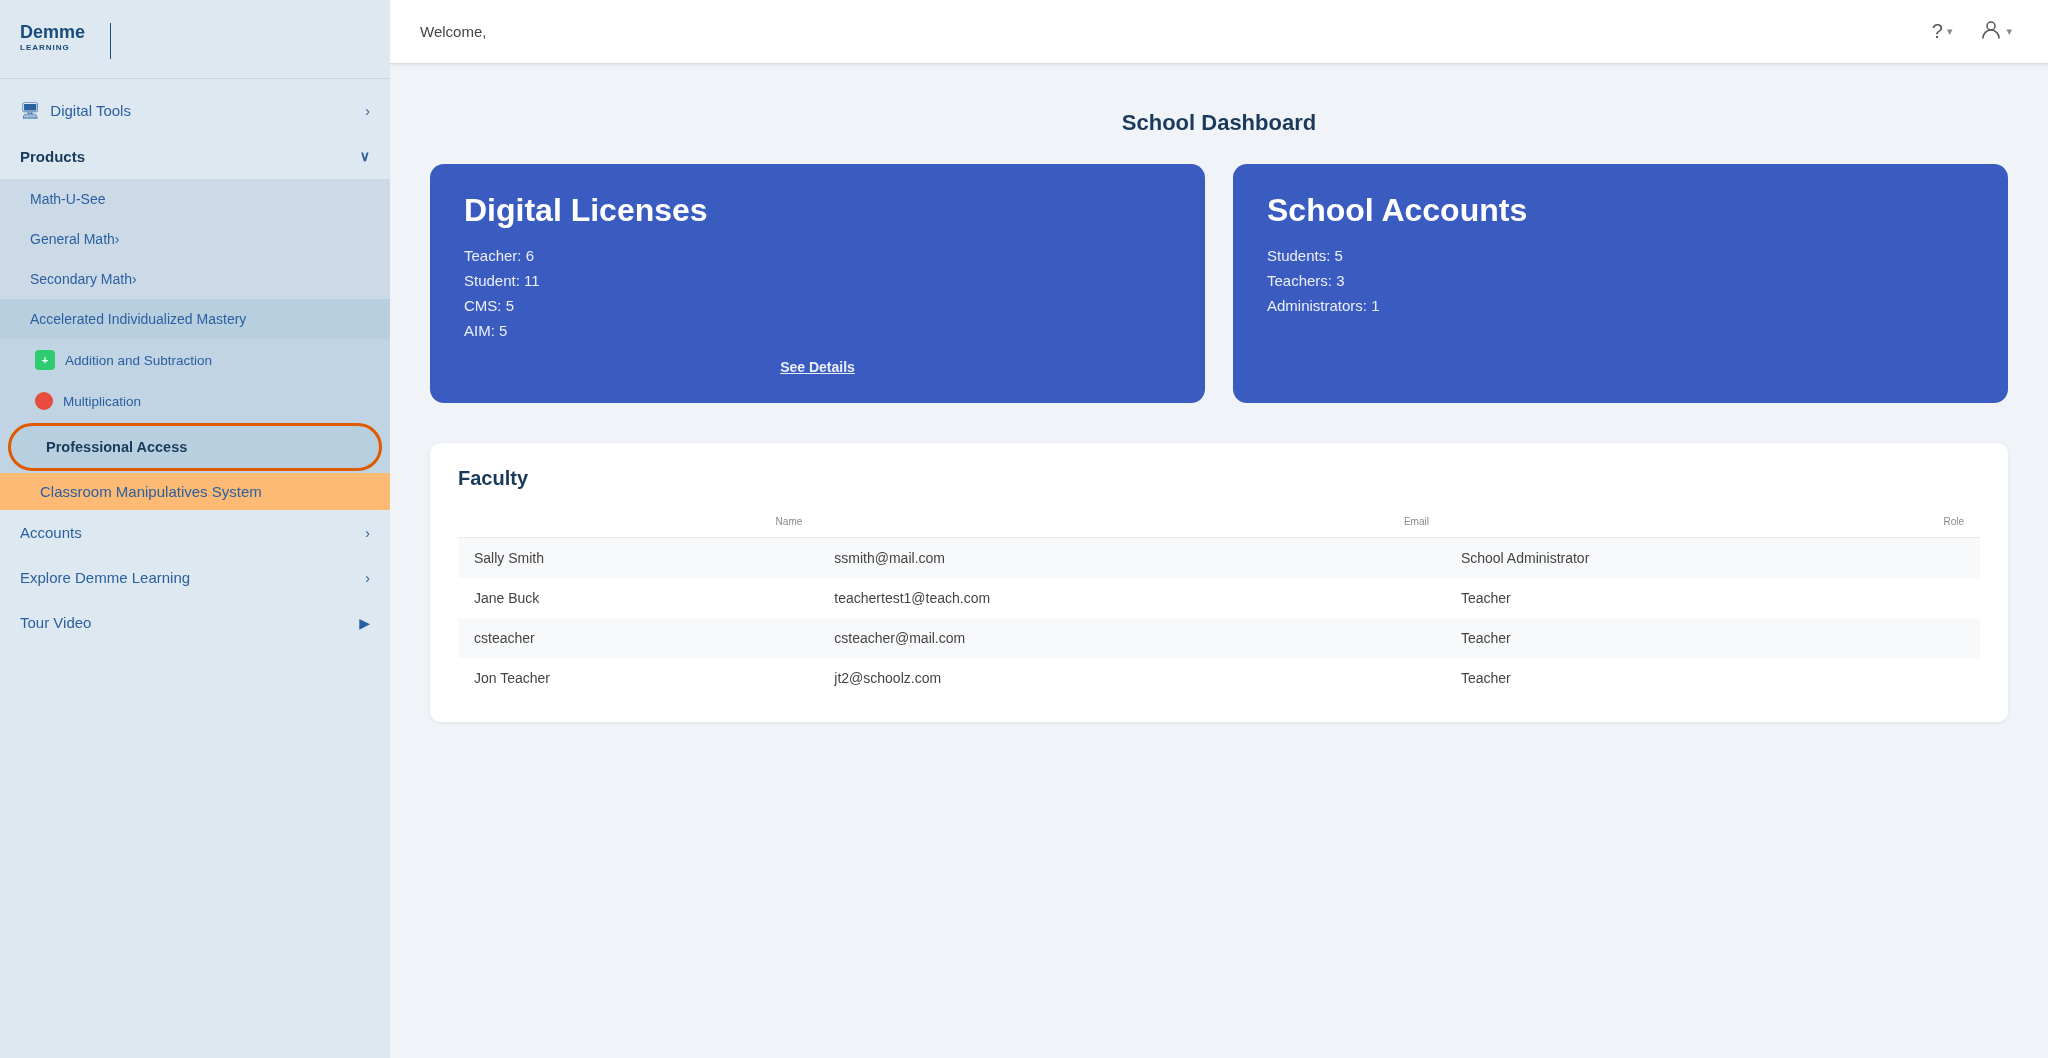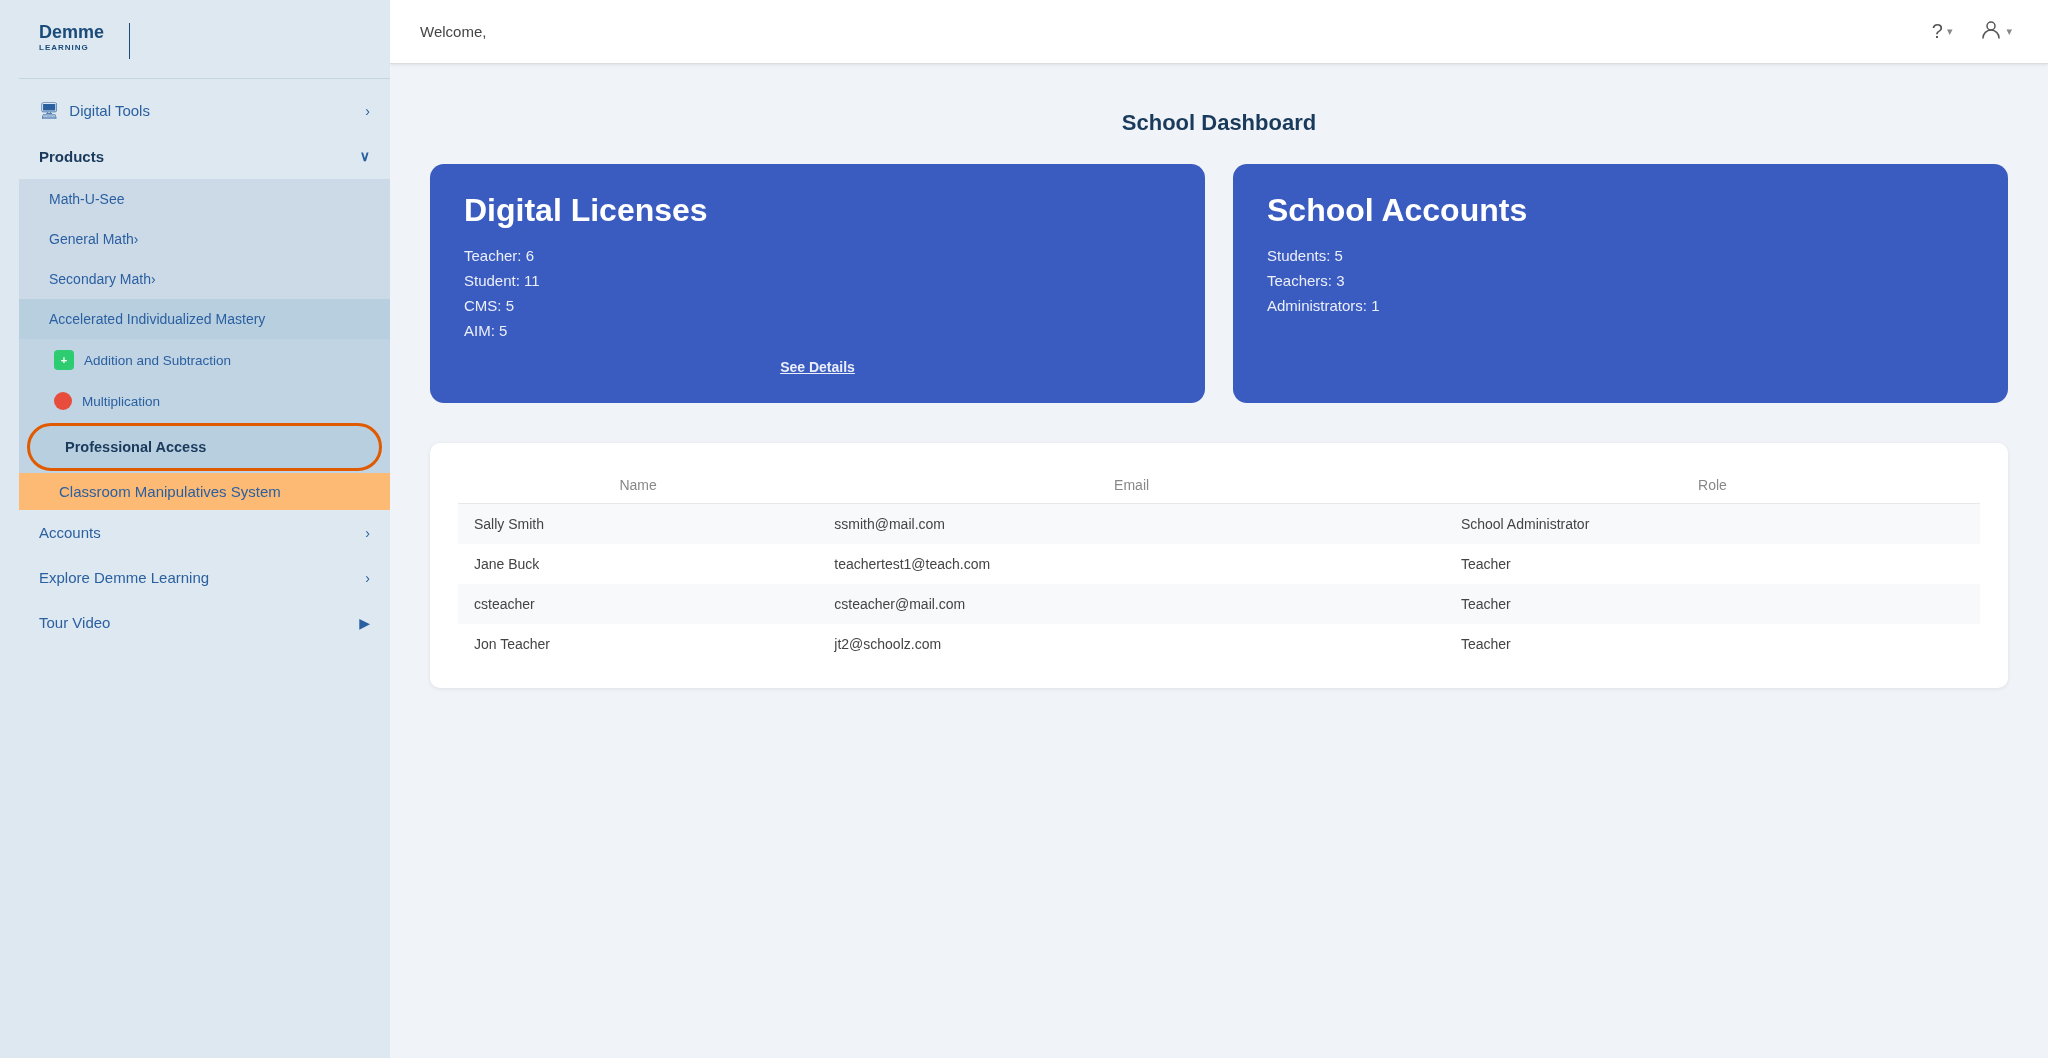--- a/index.html
+++ b/index.html
@@ -7,21 +7,20 @@
 
     
     #sidebar {
       width: 390px;
       min-width: 390px;
       background: #dde8f0;
       display: flex;
       flex-direction: column;
       height: 100vh;
       overflow-y: auto;
-      padding-left: 19px;
     }
 
     .sidebar-logo {
       padding: 18px 20px 14px 20px;
       background: #dde8f0;
       border-bottom: 1px solid #c5d5e0;
     }
 
     .logo-container {
       display: flex;
@@ -307,23 +306,23 @@
       color: #1a3a5c;
       margin-bottom: 16px;
     }
 
     .faculty-table {
       width: 100%;
       border-collapse: collapse;
     }
 
     .faculty-table th {
-      text-align: center;
+      text-align: right;
       padding: 10px 16px;
-      font-size: 14px;
+      font-size: 10px;
       font-weight: 400;
       color: #888;
       border-bottom: 1px solid #e8e8e8;
     }
 
     .faculty-table td {
       padding: 12px 16px;
       font-size: 14px;
       color: #444;
     }
@@ -505,20 +504,21 @@
       <div class="card-blue">
         <div class="card-title">School Accounts</div>
         <div class="card-stat">Students: 5</div>
         <div class="card-stat">Teachers: 3</div>
         <div class="card-stat">Administrators: 1</div>
       </div>
 
     </div>
 
     <div class="faculty-section">
+      <h2 class="faculty-title">Faculty</h2>
       <table class="faculty-table">
         <thead>
           <tr>
             <th>Name</th>
             <th>Email</th>
             <th>Role</th>
           </tr>
         </thead>
         <tbody id="faculty-tbody">
         <tr>

